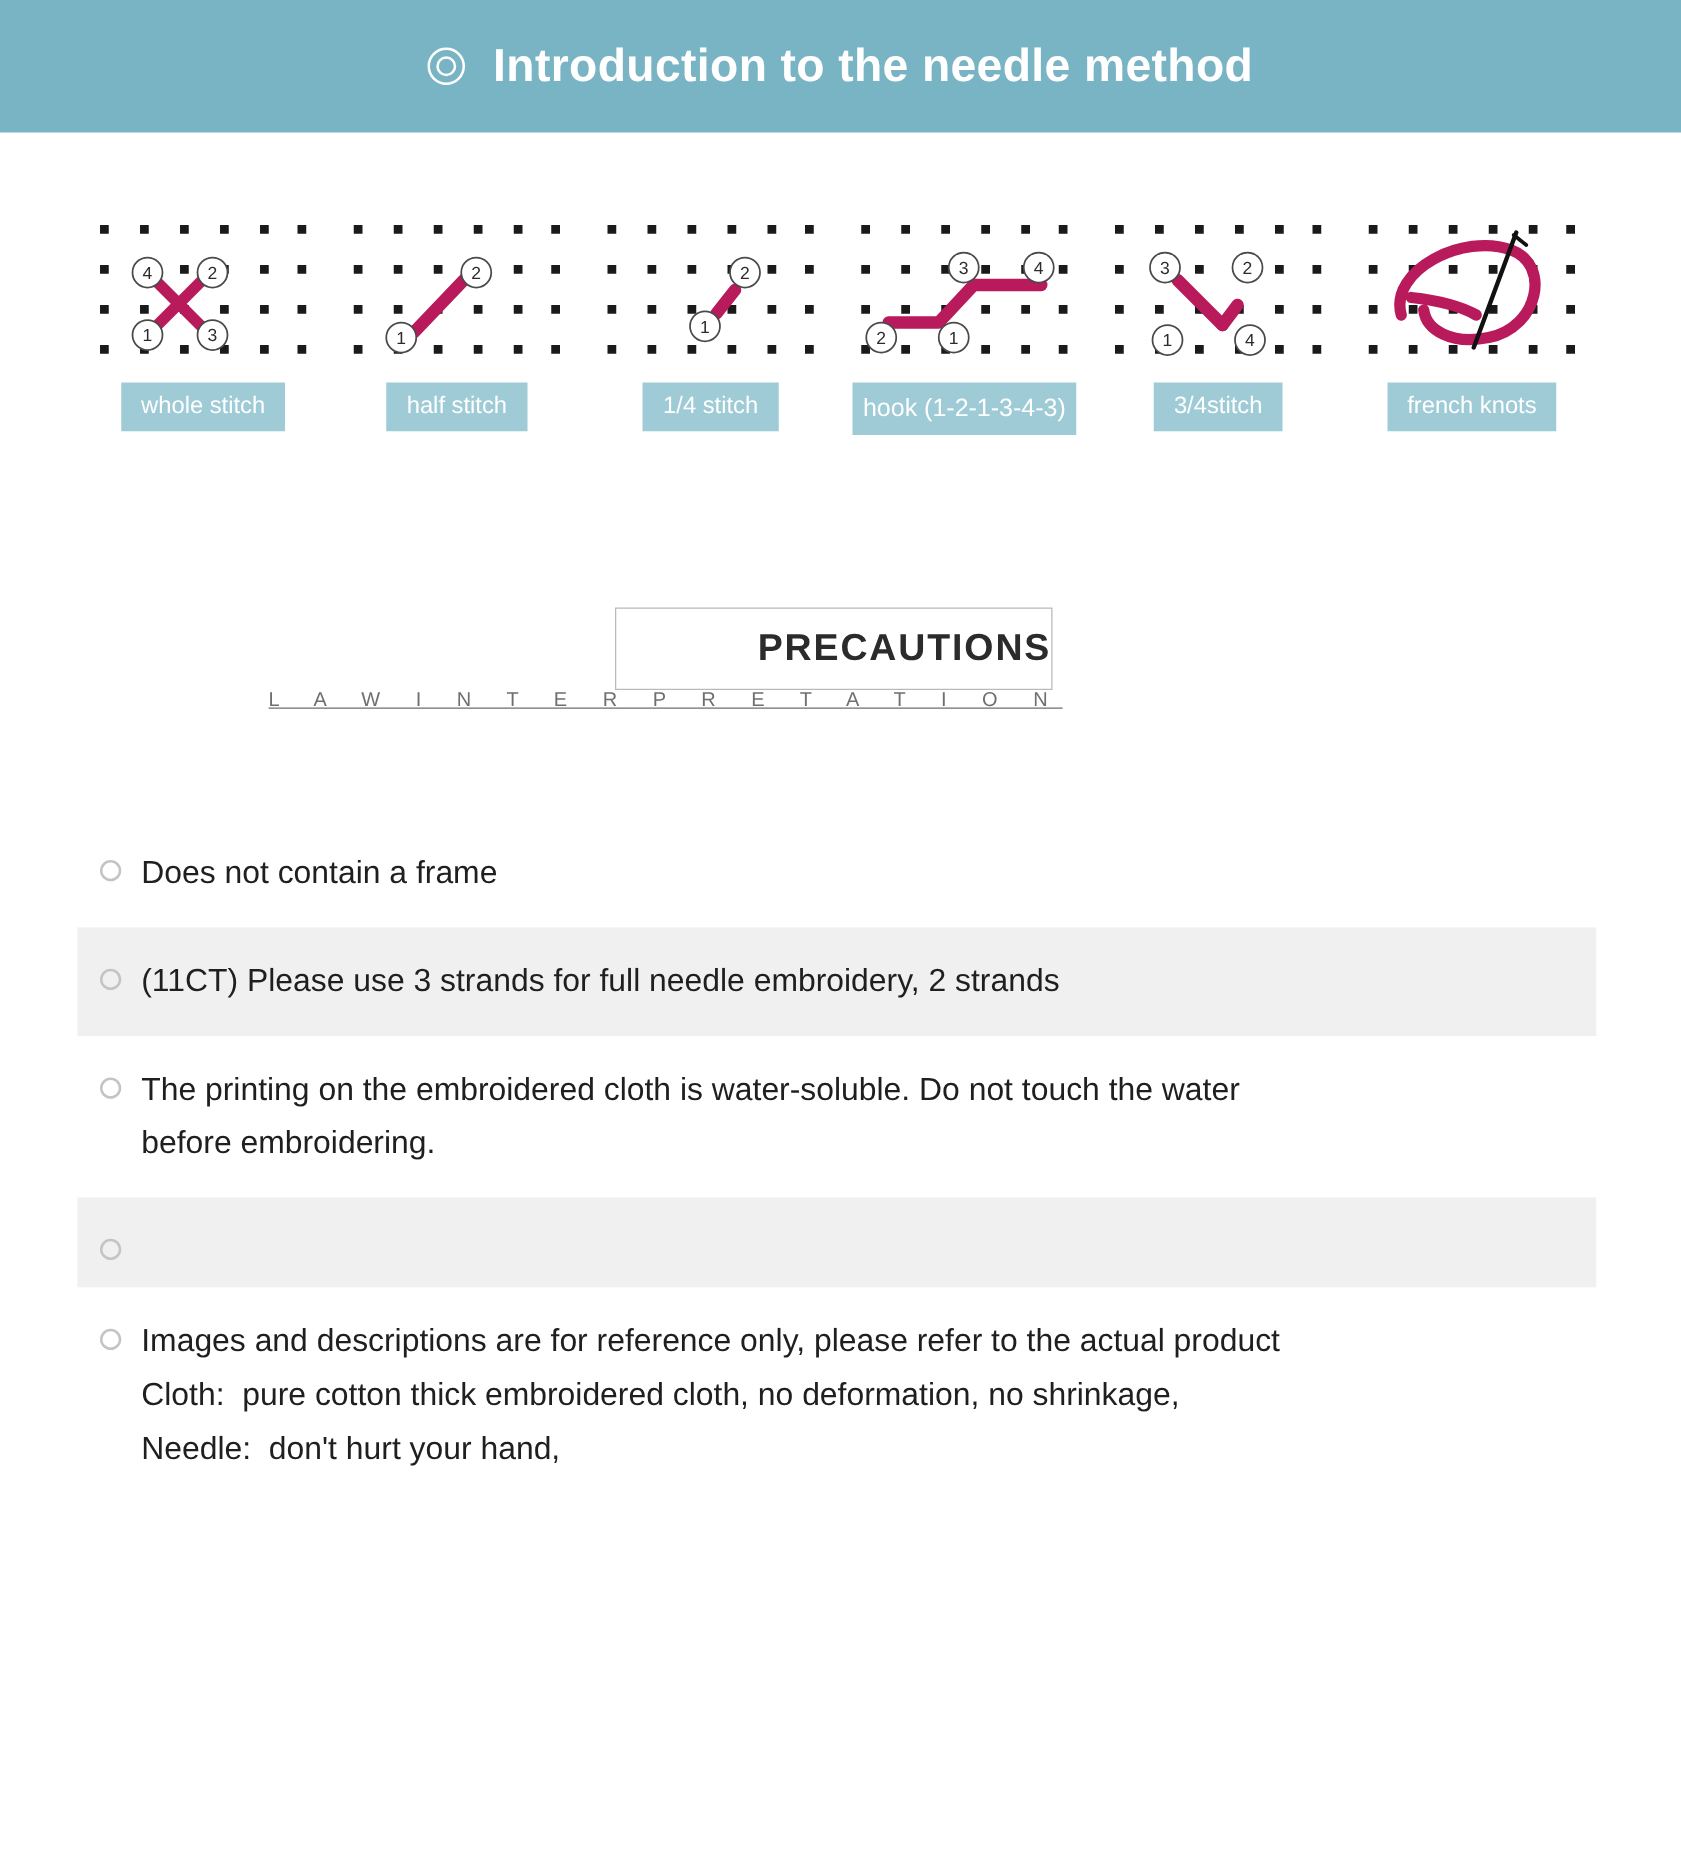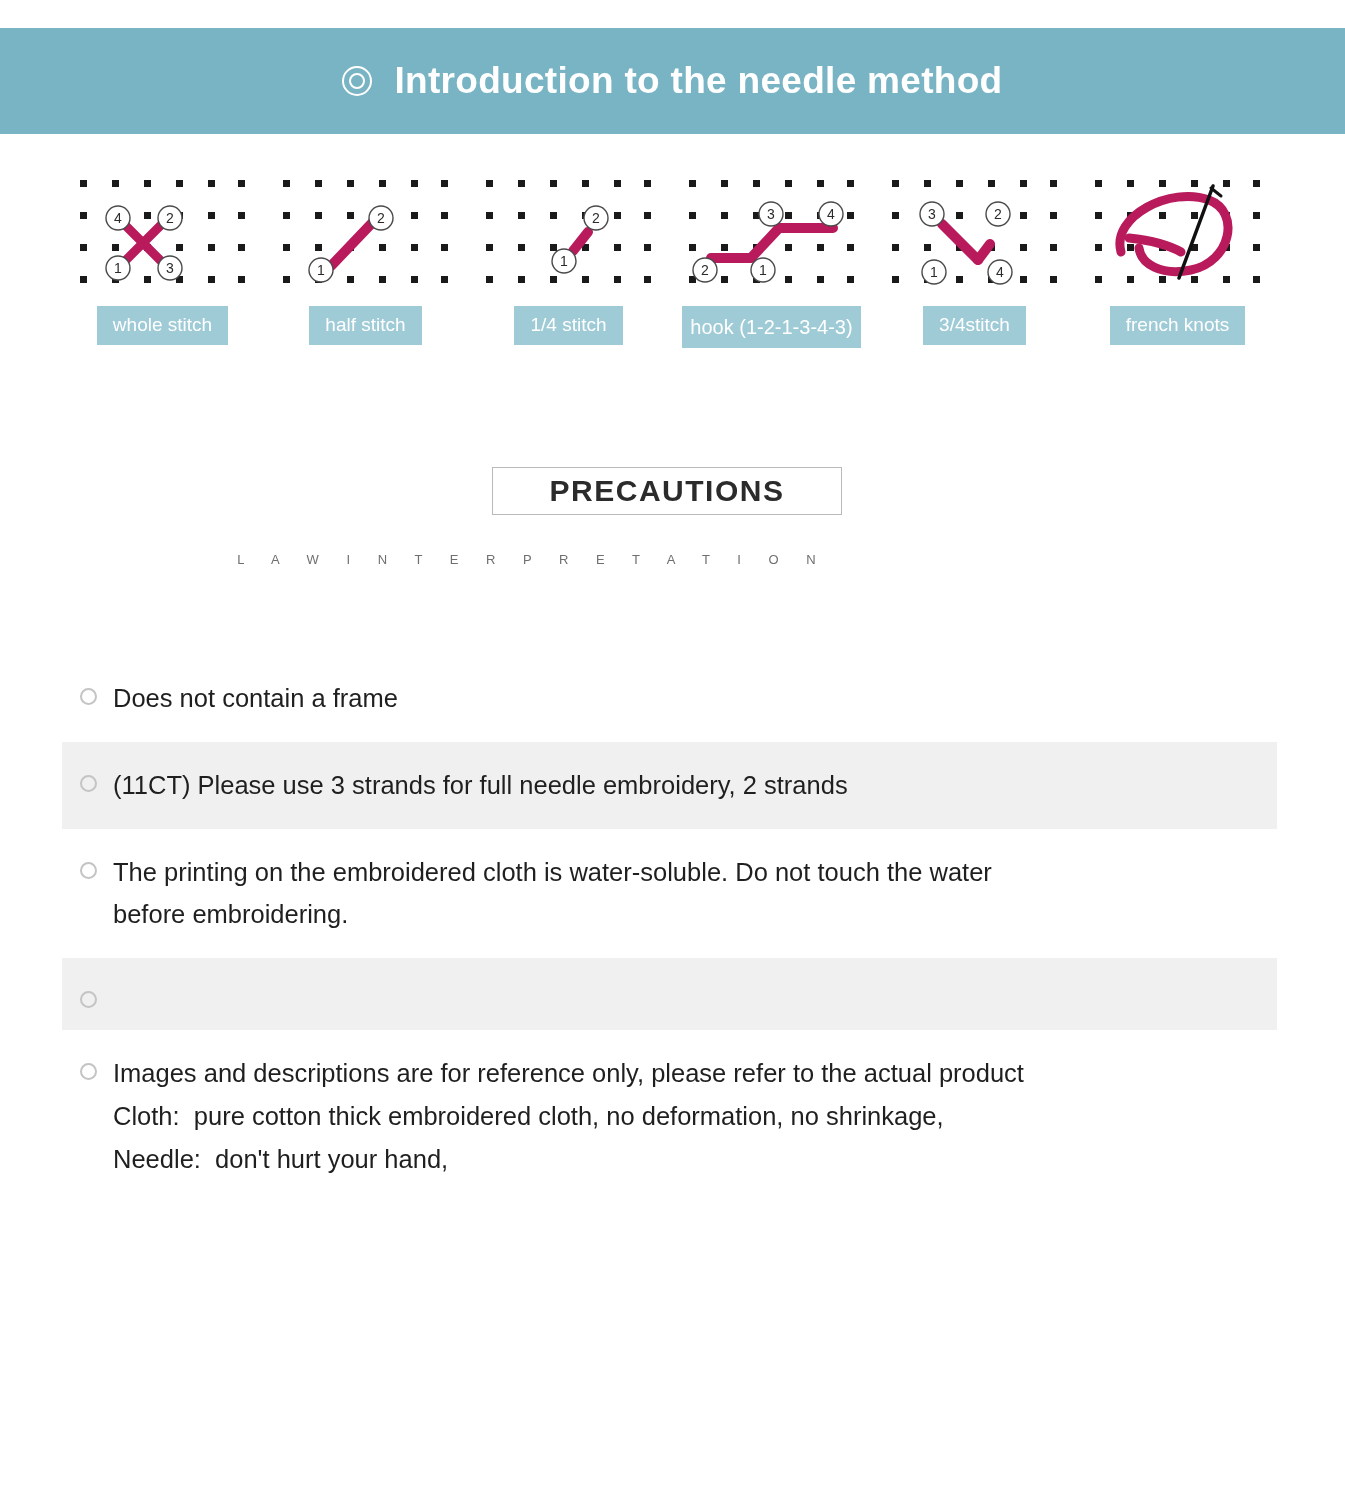--- a/index.html
+++ b/index.html
@@ -20,21 +20,20 @@
   
   .header {
     position: absolute;
     left: 0; top: 0;
     width: 1345px;
     height: 106px;
     background: #79b4c4;
     display: flex;
     align-items: center;
     justify-content: center;
-    margin-top: 28px;
   }
   .header-inner {
     display: flex;
     align-items: center;
     gap: 22px;
   }
   .header-bullet {
     width: 30px;
     height: 30px;
     border-radius: 50%;
@@ -90,44 +89,45 @@
     white-space: nowrap;
     text-align: center;
     line-height: 1.1;
   }
   .stitch-label.small { font-size: 20px; padding: 10px 8px; }
 
   
   .precautions-box {
     position: absolute;
     left: 492px;
-    top: 467px;
+    top: 486px;
     width: 350px;
-    height: 48px;
+    height: 66px;
     border: 1px solid #b9b9b9;
     background: #ffffff;
     display: flex;
     align-items: center;
-    justify-content: center;
+    justify-content: flex-end;
   }
   .precautions-text {
     font-size: 30px;
     font-weight: bold;
     letter-spacing: 1.5px;
     color: #2b2b2b;
   }
   .law-text {
     position: absolute;
     left: 0;
     top: 552px;
     width: 1065px;
     text-align: center;
-    font-size: 13px;
+    font-size: 16px;
     letter-spacing: 12px;
     color: #6f6f6f;
+    text-decoration: underline;
   }
 
   
   .notes {
     position: absolute;
     left: 62px;
     top: 655px;
     width: 1215px;
   }
   .note {

